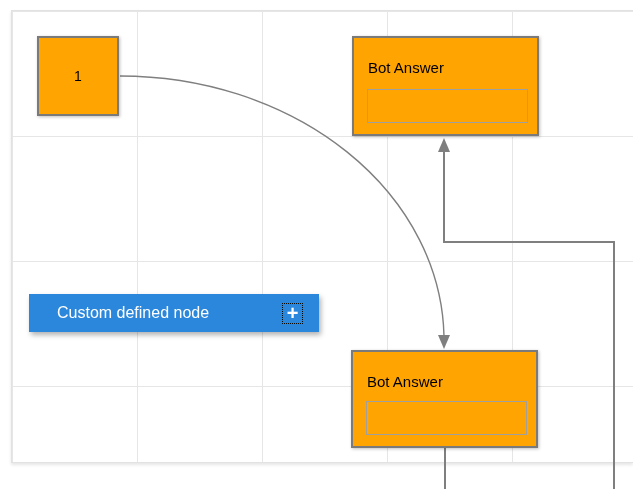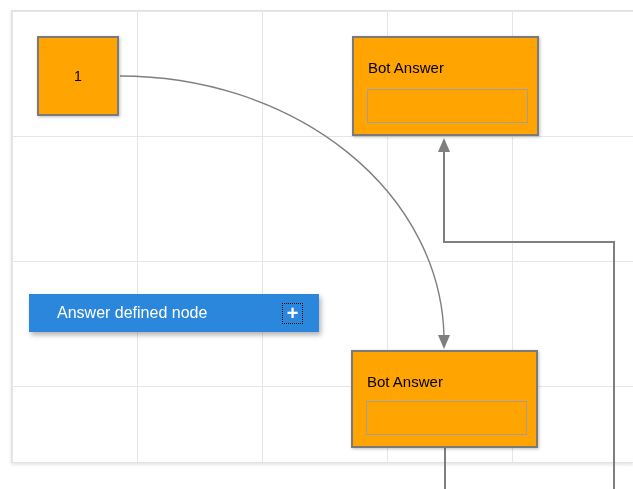--- a/index.html
+++ b/index.html
@@ -82,19 +82,19 @@
     <div class="bot-title">Bot Answer</div>
     <div class="bot-inner"></div>
   </div>
 
   <div class="node bot bottom">
     <div class="bot-title">Bot Answer</div>
     <div class="bot-inner"></div>
   </div>
 
   <div class="custom">
-    <span class="custom-label">Answer defined node</span>
+    <span class="custom-label">Custom defined node</span>
     <div class="add-btn">
       <span>+</span>
     </div>
   </div>
 
 </div>
 
 </body></html>

